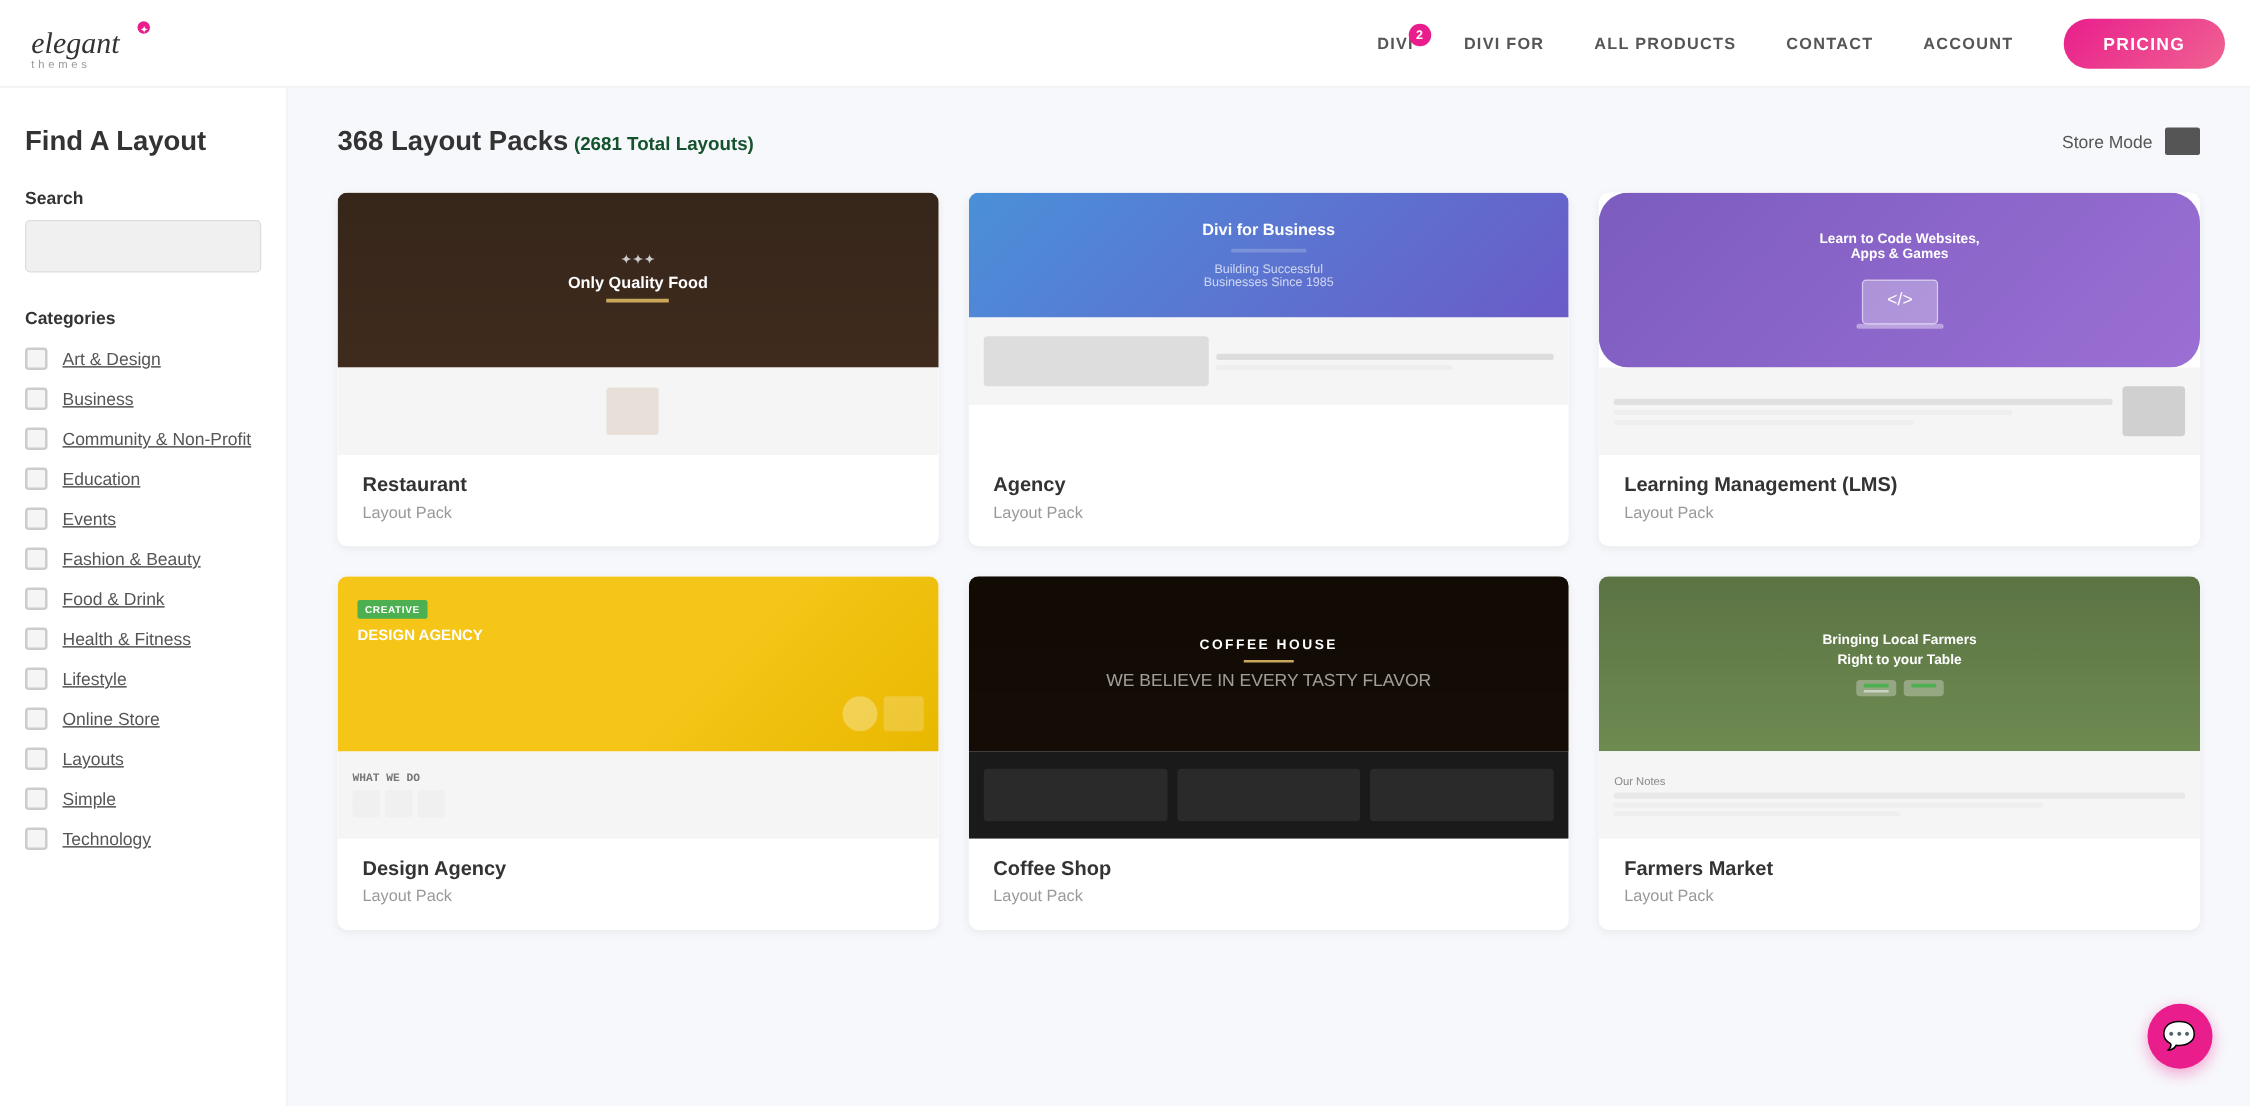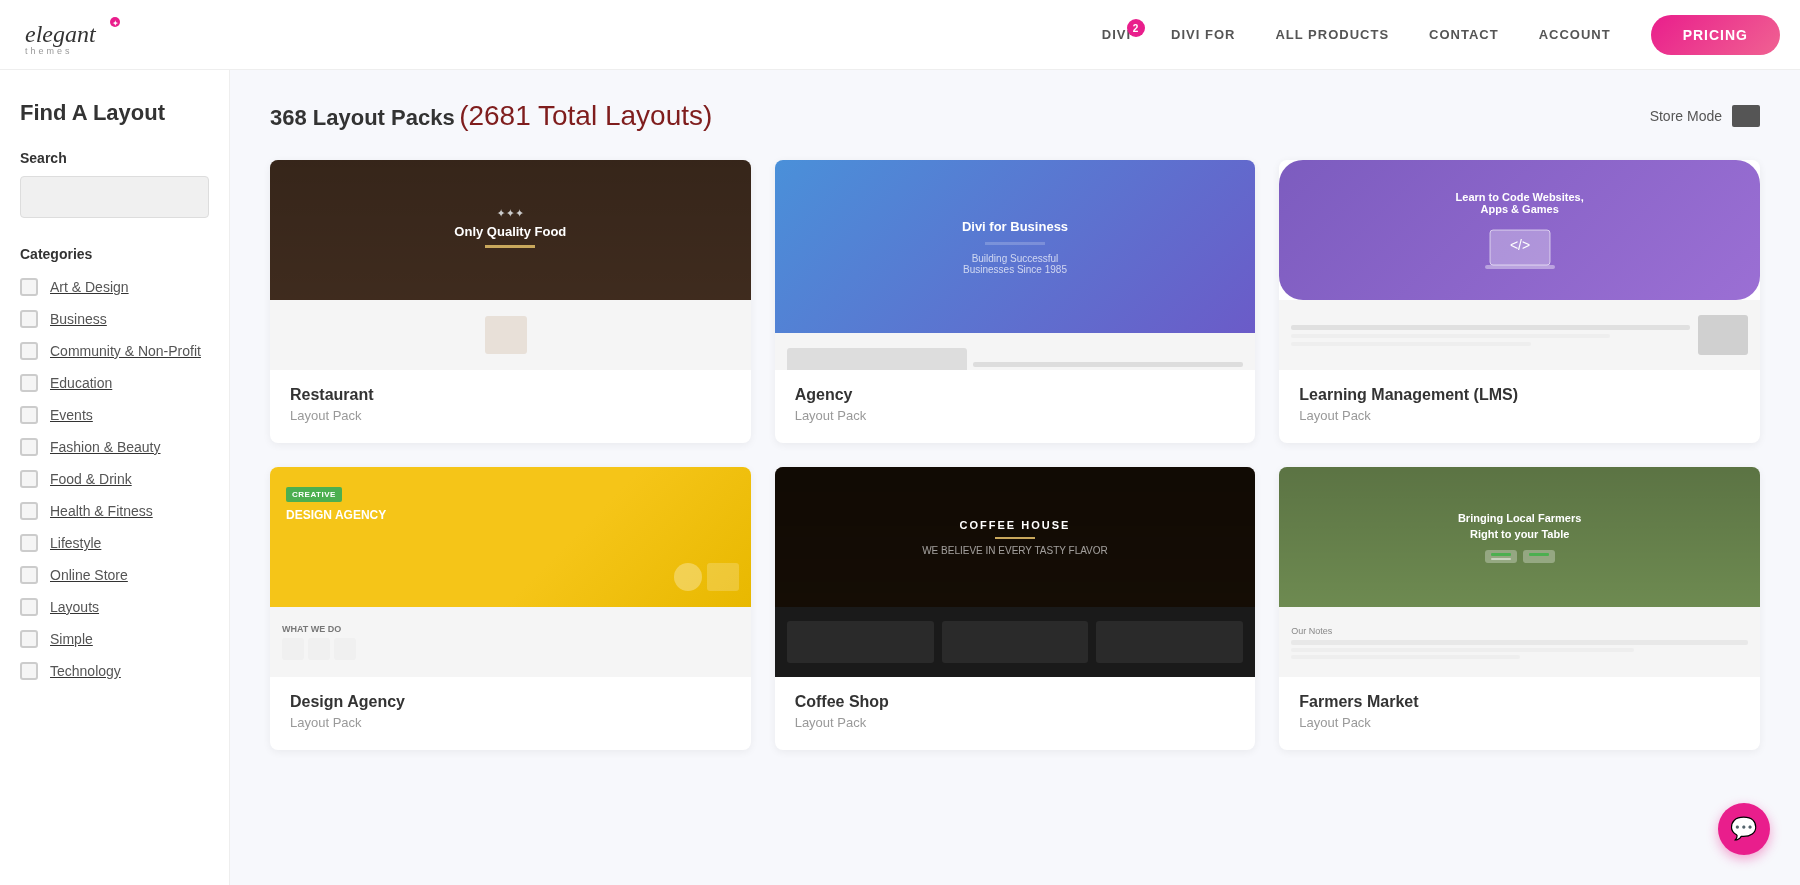--- a/index.html
+++ b/index.html
@@ -141,23 +141,23 @@
       align-items: center;
       justify-content: space-between;
       margin-bottom: 28px;
     }
     .layout-count {
       font-size: 22px;
       font-weight: 700;
       color: #333;
     }
     .layout-count-sub {
-      font-size: 28px;
-      font-weight: 400;
-      color: #7f1d1d;
+      font-size: 15px;
+      font-weight: 700;
+      color: #14532d;
     }
     .view-mode {
       display: flex;
       align-items: center;
       gap: 10px;
       font-size: 14px;
       color: #555;
     }
     .view-mode-icon {
       width: 28px;
@@ -221,21 +221,21 @@
       gap: 10px;
     }
     .img-agency-top {
       background: linear-gradient(135deg, #4a90d9, #6b5bc8);
       display: flex;
       align-items: center;
       justify-content: center;
       color: white;
       font-size: 13px;
       text-align: center;
-      height: 173px;
+      height: 100px;
     }
     .img-lms-top {
       background: linear-gradient(135deg, #7c5cbf, #9b6fd4);
       display: flex;
       align-items: center;
       justify-content: center;
       color: white;
       font-size: 12px;
       text-align: center;
       height: 140px;
@@ -481,21 +481,21 @@
           <div class="img-design-top" style="width:100%;background:linear-gradient(135deg,#f5c518 60%,#e8b800 100%);">
             <div style="flex:1;">
               <div style="background:#4caf50;color:white;font-size:8px;font-weight:700;padding:3px 6px;border-radius:2px;display:inline-block;letter-spacing:0.5px;margin-bottom:6px;">CREATIVE</div>
               <div style="color:#fff;font-size:12px;font-weight:700;line-height:1.3;">DESIGN AGENCY</div>
             </div>
             <div style="display:flex;gap:5px;position:absolute;right:12px;bottom:16px;">
               <div style="background:rgba(255,255,255,0.3);border-radius:50%;width:28px;height:28px;"></div>
               <div style="background:rgba(255,255,255,0.2);border-radius:3px;width:32px;height:28px;"></div>
             </div>
           </div>
-          <div style="background:#f5f5f5;height:70px;display:flex;align-items:center;padding:8px 12px;gap:8px;">
+          <div style="background:#f5f5f5;height:70px;display:flex;align-items:center;padding:8px 12px;gap:8px;font-family:Liberation Mono, monospace;">
             <div style="flex:1;">
               <div style="font-size:9px;color:#777;font-weight:600;margin-bottom:4px;">WHAT WE DO</div>
               <div style="display:flex;gap:4px;">
                 <div style="background:#f0f0f0;border-radius:3px;height:22px;width:22px;"></div>
                 <div style="background:#f0f0f0;border-radius:3px;height:22px;width:22px;"></div>
                 <div style="background:#f0f0f0;border-radius:3px;height:22px;width:22px;"></div>
               </div>
             </div>
           </div>
         </div>
@@ -503,21 +503,21 @@
           <div class="card-title">Design Agency</div>
           <div class="card-subtitle">Layout Pack</div>
         </div>
       </div>
 
       <div class="layout-card">
         <div class="card-image-container">
           <div class="img-coffee-top" style="width:100%;flex-direction:column;background:linear-gradient(rgba(0,0,0,0.6),rgba(0,0,0,0.5)),#2a1a0a;">
             <div style="font-size:11px;font-weight:700;color:#fff;letter-spacing:2px;margin-bottom:6px;text-align:right;">COFFEE HOUSE</div>
             <div style="background:#c9a85c;height:2px;width:40px;margin-bottom:6px;"></div>
-            <div style="font-size:10px;color:rgba(255,255,255,0.6);text-align:right;">WE BELIEVE IN EVERY TASTY FLAVOR</div>
+            <div style="font-size:14px;color:rgba(255,255,255,0.6);text-align:right;">WE BELIEVE IN EVERY TASTY FLAVOR</div>
           </div>
           <div style="background:#1a1a1a;height:70px;display:flex;align-items:center;padding:0 12px;gap:8px;">
             <div style="background:#2a2a2a;border-radius:3px;height:42px;flex:1;"></div>
             <div style="background:#2a2a2a;border-radius:3px;height:42px;flex:1;"></div>
             <div style="background:#2a2a2a;border-radius:3px;height:42px;flex:1;"></div>
           </div>
         </div>
         <div class="card-info">
           <div class="card-title">Coffee Shop</div>
           <div class="card-subtitle">Layout Pack</div>

